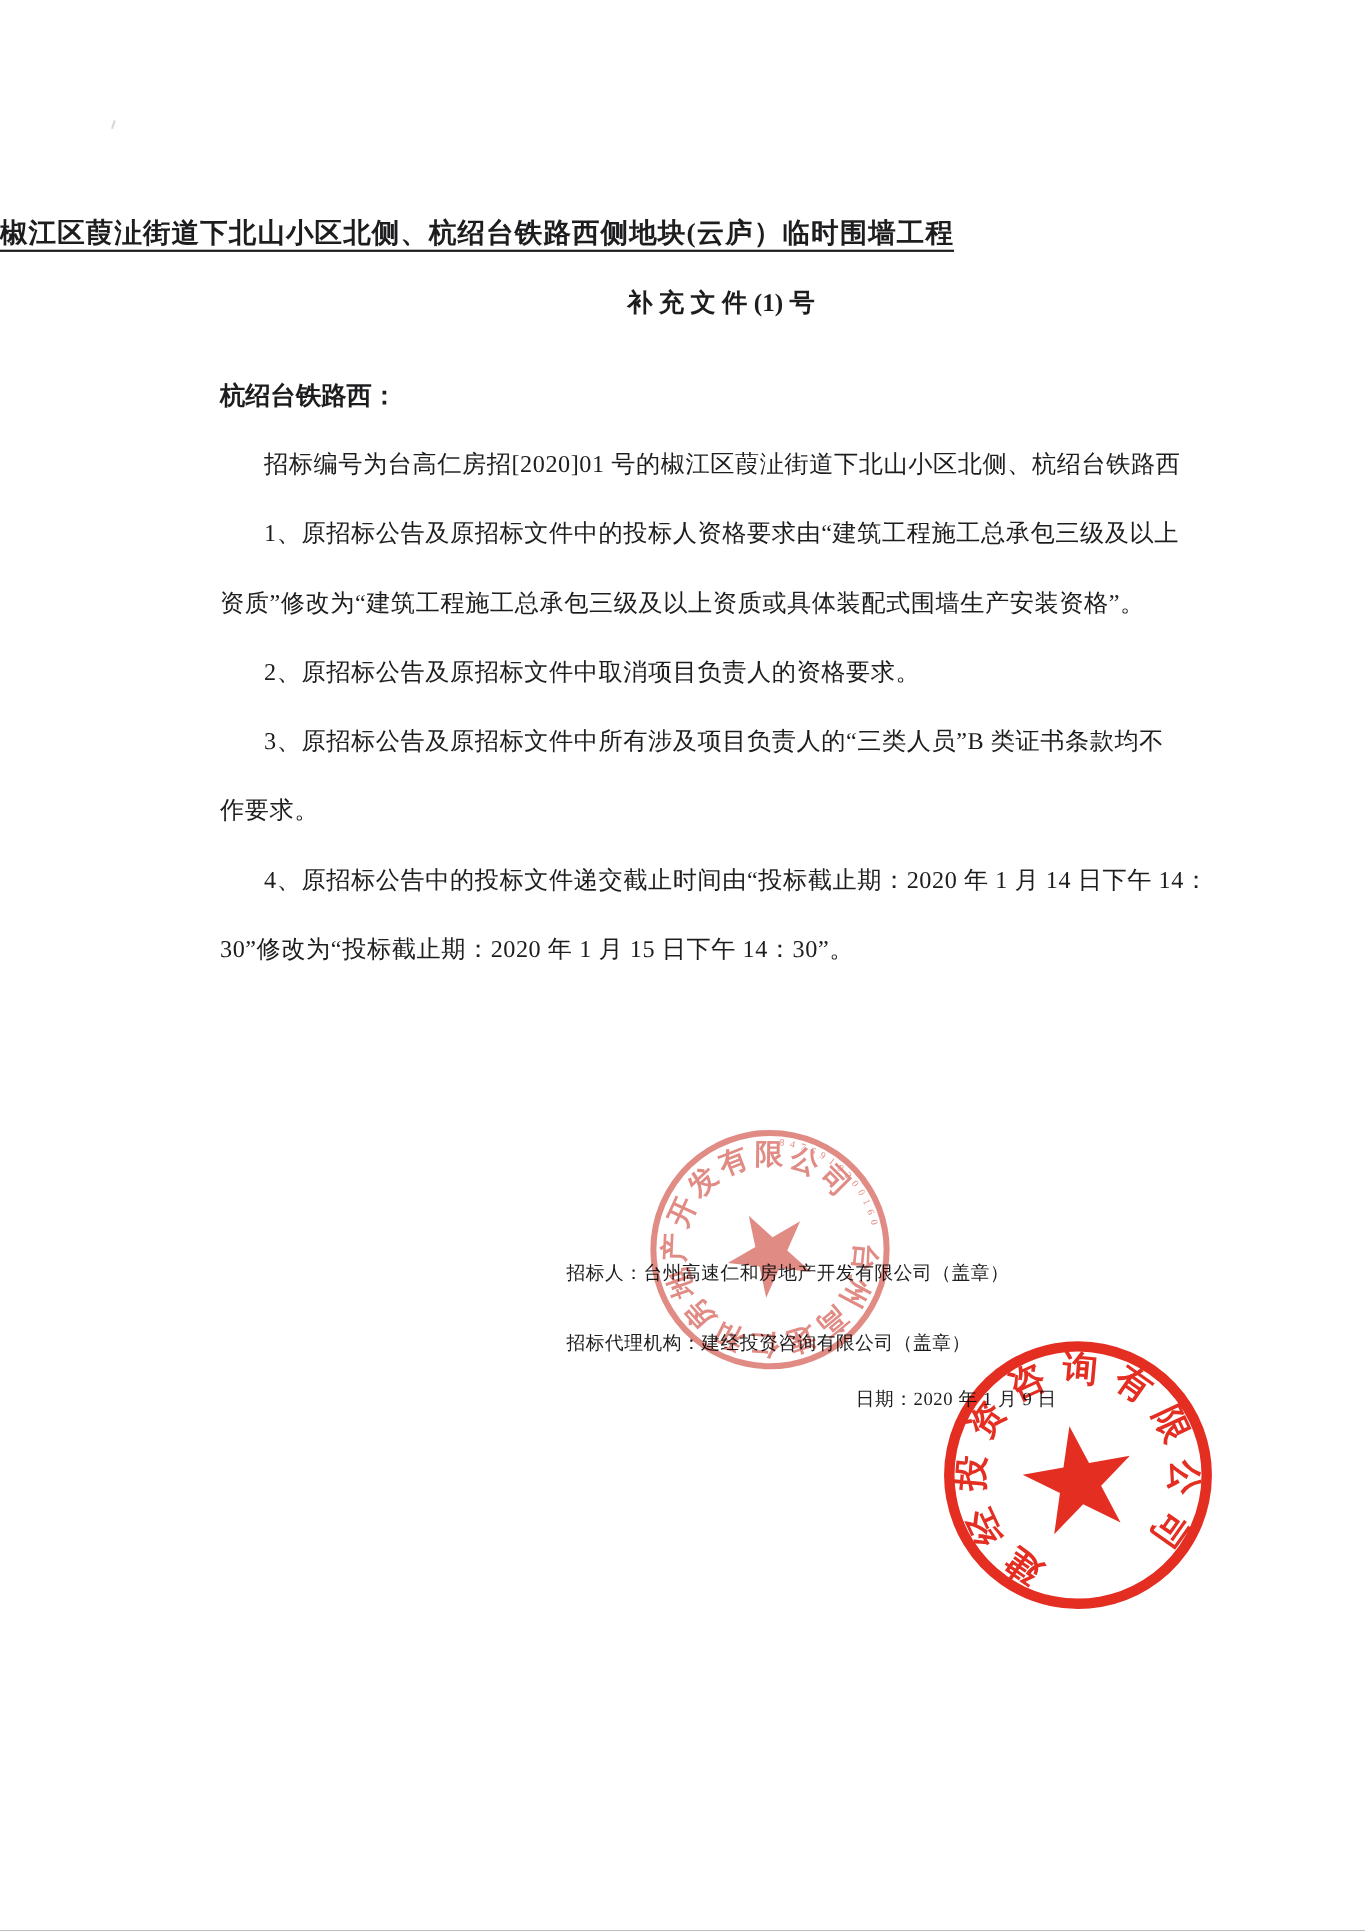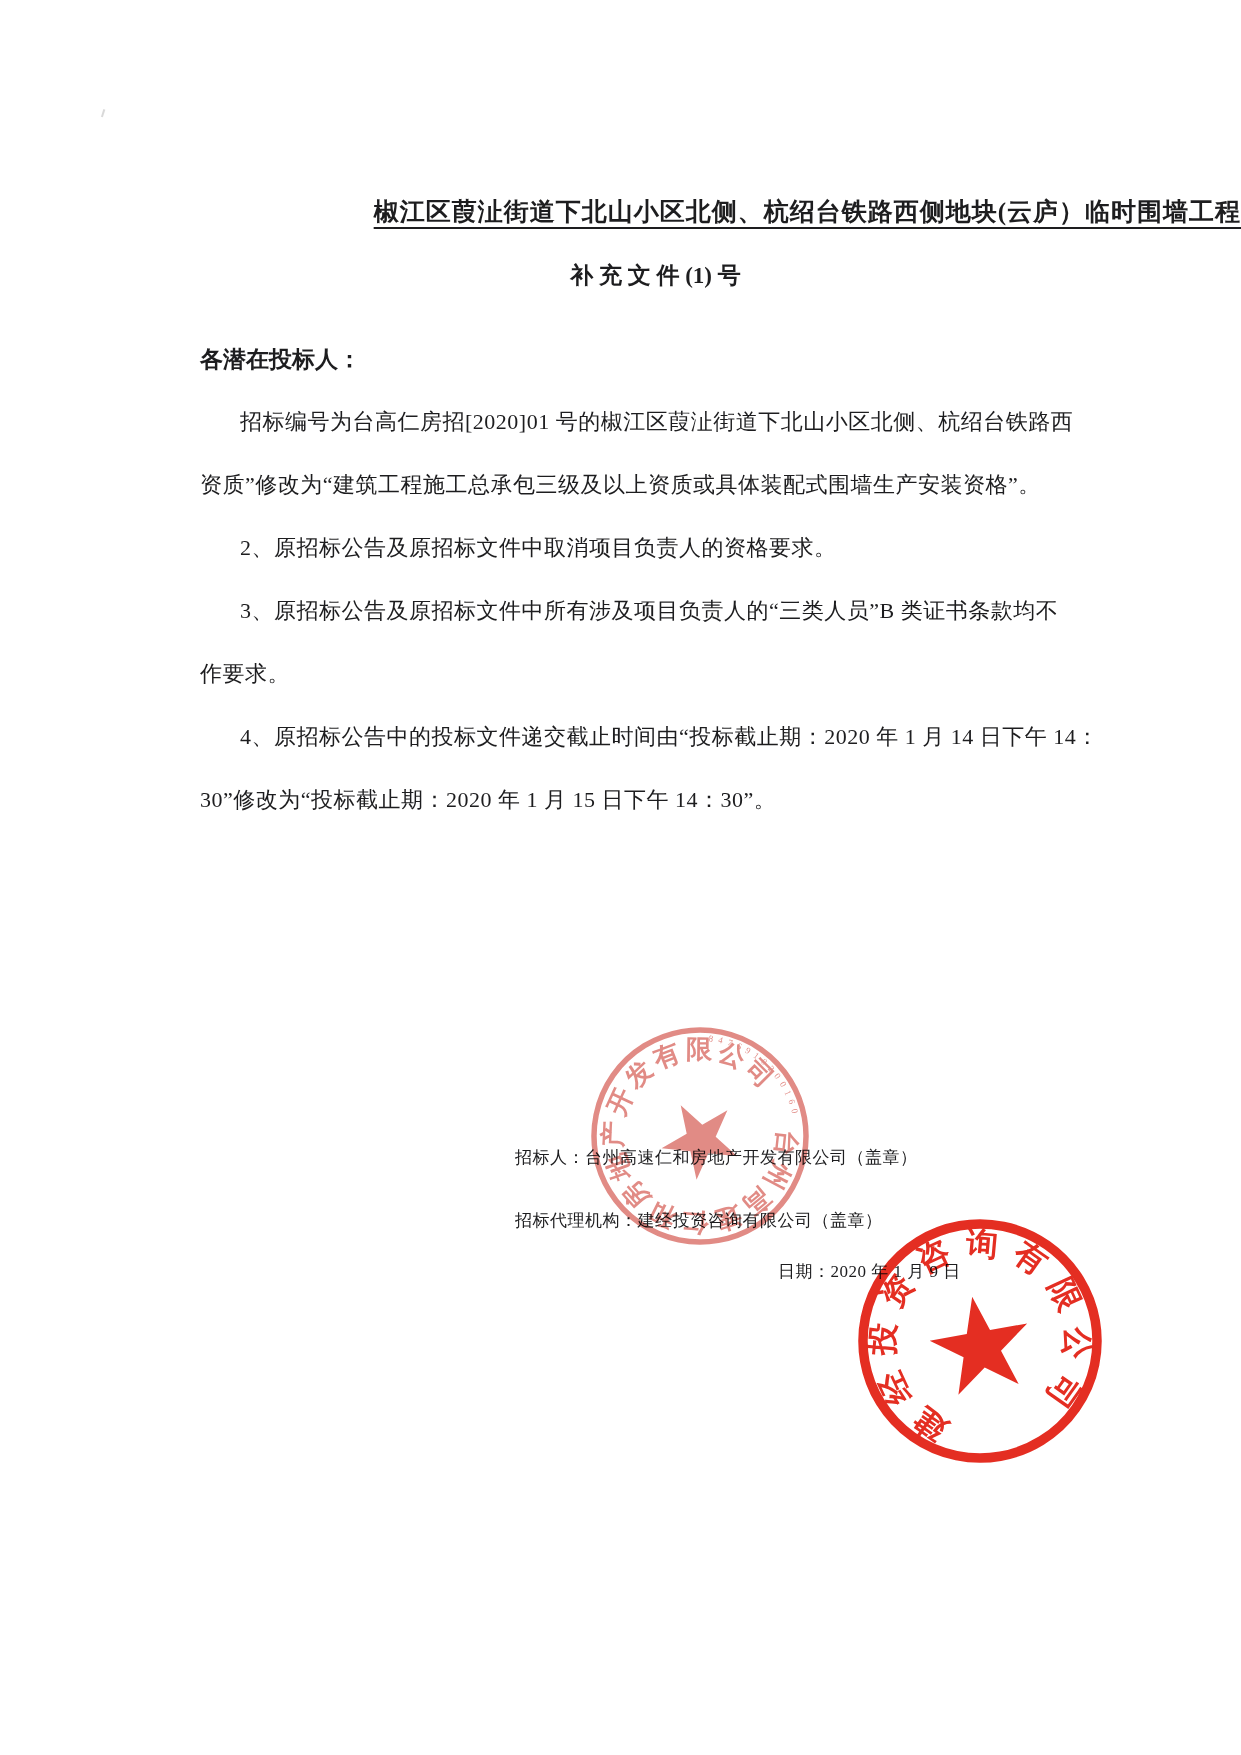--- a/index.html
+++ b/index.html
@@ -7,21 +7,21 @@
     position:relative;
     width:1241px; height:1755px;
     margin:0 auto;
     background:#ffffff;
     font-family:"Liberation Serif","DejaVu Serif",serif;
     color:#1d1d1f;
     overflow:hidden;
   }
   .title {
     position:absolute; top:195px; left:0; width:1241px;
-    text-align:right;
+    text-align:left;
     font-size:25px; font-weight:bold; letter-spacing:1px;
     text-decoration:underline;
     text-underline-offset:7px;
     white-space:pre;
   }
   .subtitle {
     position:absolute; top:260px; left:35px; width:1241px;
     text-align:center;
     font-size:23px; font-weight:bold;
     white-space:pre;
@@ -70,24 +70,25 @@
     opacity:0.55;
   }
 </style>
 </head>
 <body>
 
 <div class="page">
 
   <div class="title">椒江区葭沚街道下北山小区北侧、杭绍台铁路西侧地块(云庐）临时围墙工程</div>
   <div class="subtitle">补 充 文 件 (1) 号</div>
-  <div class="salutation">各潜在投标人：</div>
+  <div class="salutation">杭绍台铁路西：</div>
 
   <div class="body-block">
     <div class="body-line indent">招标编号为台高仁房招[2020]01 号的椒江区葭沚街道下北山小区北侧、杭绍台铁路西</div>
+    <div class="body-line indent">1、原招标公告及原招标文件中的投标人资格要求由“建筑工程施工总承包三级及以上</div>
     <div class="body-line">资质”修改为“建筑工程施工总承包三级及以上资质或具体装配式围墙生产安装资格”。</div>
     <div class="body-line indent">2、原招标公告及原招标文件中取消项目负责人的资格要求。</div>
     <div class="body-line indent">3、原招标公告及原招标文件中所有涉及项目负责人的“三类人员”B 类证书条款均不</div>
     <div class="body-line">作要求。</div>
     <div class="body-line indent">4、原招标公告中的投标文件递交截止时间由“投标截止期：2020 年 1 月 14 日下午 14：</div>
     <div class="body-line">30”修改为“投标截止期：2020 年 1 月 15 日下午 14：30”。</div>
   </div>
 
   <div class="sig-line sig-tenderer">招标人：台州高速仁和房地产开发有限公司（盖章）</div>
   <div class="sig-line sig-agency">招标代理机构：建经投资咨询有限公司（盖章）</div>

